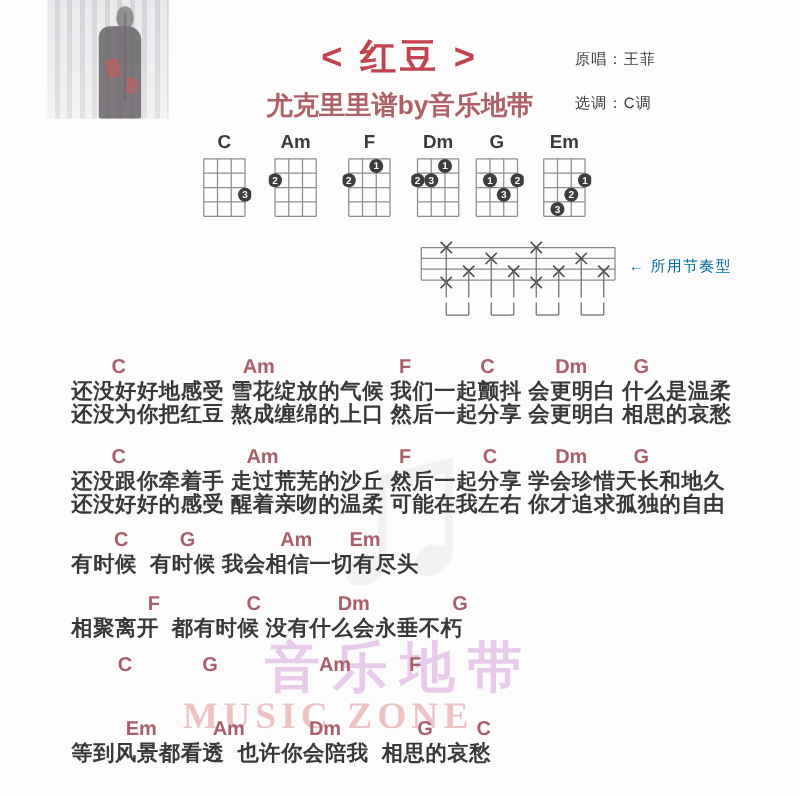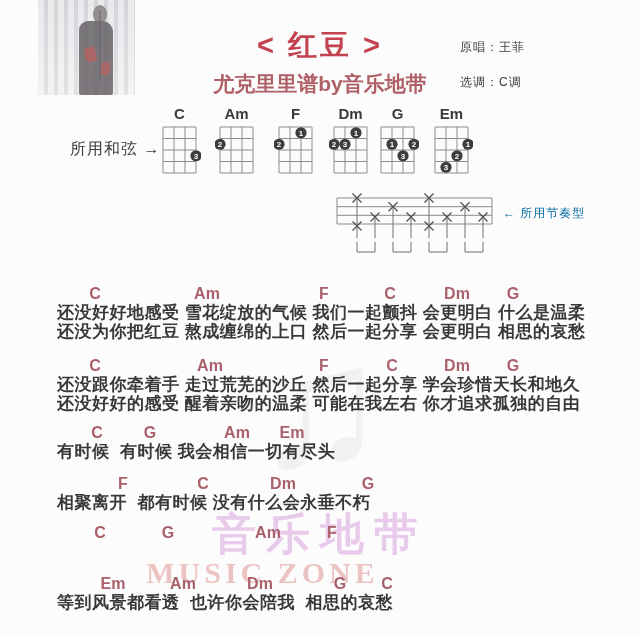--- a/index.html
+++ b/index.html
@@ -66,21 +66,20 @@
     <div class="red1"></div>
     <div class="red2"></div>
     <div class="mic"></div>
   </div>
 
   <div class="song-title">&lt; 红豆 &gt;</div>
   <div class="subtitle">尤克里里谱by音乐地带</div>
   <div class="meta singer">原唱：王菲</div>
   <div class="meta key">选调：C调</div>
 
-  <div class="chords-label">所用和弦 →</div>
   <div id="chord-diagrams">
       <div class="chord-block" style="left: 158px;"><div class="chord-name">C</div><svg width="43" height="56" viewBox="0 0 43 56">
           <line x1="5" y1="5" x2="5" y2="51" stroke="#8d8d8d" stroke-width="1"></line>
           <line x1="16" y1="5" x2="16" y2="51" stroke="#8d8d8d" stroke-width="1"></line>
           <line x1="27" y1="5" x2="27" y2="51" stroke="#8d8d8d" stroke-width="1"></line>
           <line x1="38" y1="5" x2="38" y2="51" stroke="#8d8d8d" stroke-width="1"></line>
           <line x1="5" y1="5" x2="38" y2="5" stroke="#8d8d8d" stroke-width="1"></line>
           <line x1="5" y1="16.5" x2="38" y2="16.5" stroke="#8d8d8d" stroke-width="1"></line>
           <line x1="5" y1="28" x2="38" y2="28" stroke="#8d8d8d" stroke-width="1"></line>
           <line x1="5" y1="39.5" x2="38" y2="39.5" stroke="#8d8d8d" stroke-width="1"></line>

